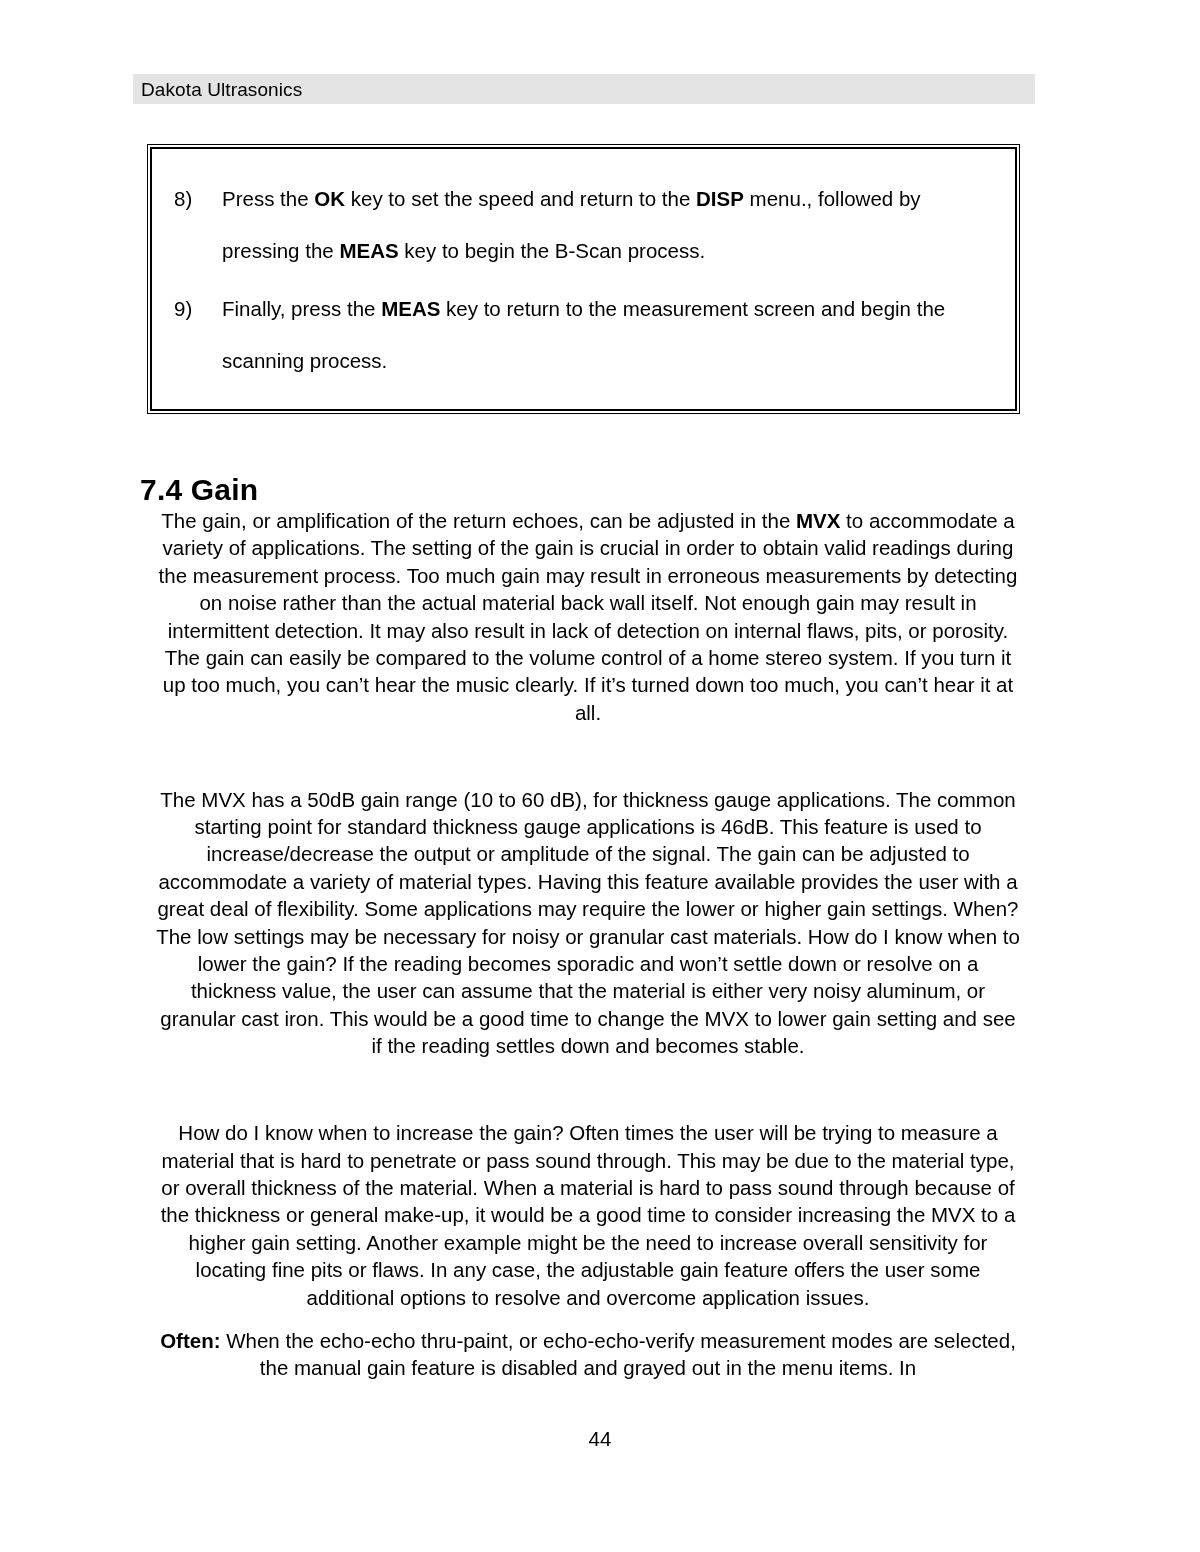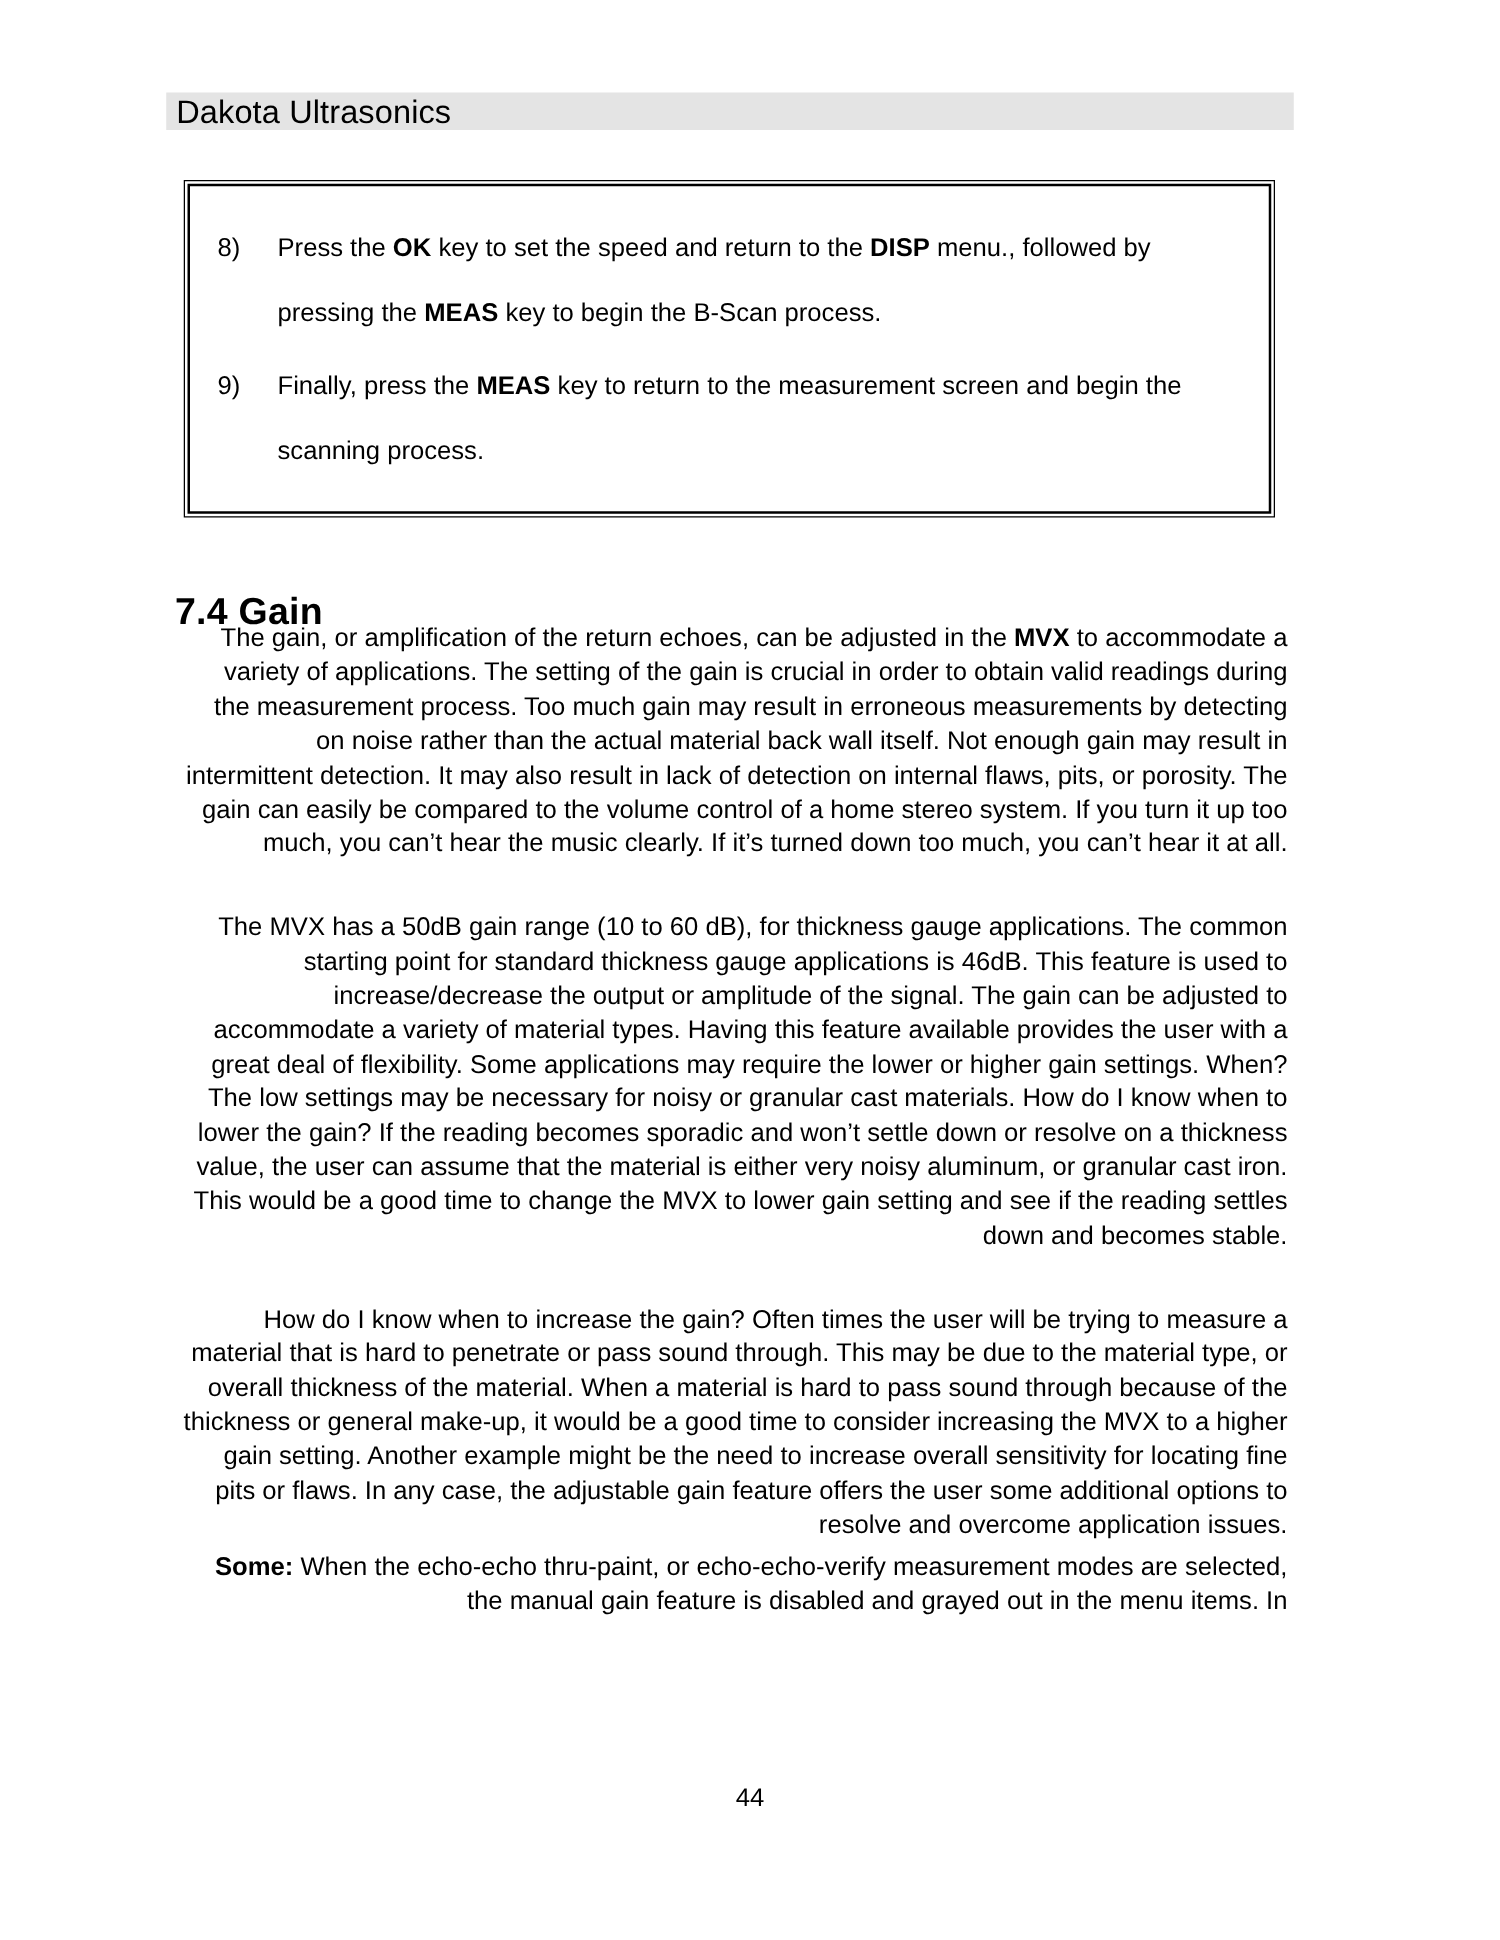--- a/index.html
+++ b/index.html
@@ -28,21 +28,21 @@
     position: absolute;
     left: 133px;
     top: 74px;
     width: 902px;
     height: 30px;
     background: #e4e4e4;
     display: flex;
     align-items: center;
   }
   .header-title {
-    font-size: 26px;
+    font-size: 19px;
     line-height: 1;
     padding-left: 8px;
     letter-spacing: 0.1px;
     white-space: nowrap;
     text-align: center;
   }
 
   
   .callout-box {
     position: absolute;
@@ -98,24 +98,24 @@
   }
 
   
   .body-copy {
     position: absolute;
     left: 140px;
     top: 491px;
     width: 896px;
   }
   .body-copy p {
-    margin: 6px;
+    margin: 16px;
     font-size: 20.5px;
     line-height: 27.4px;
-    text-align: right;
+    text-align: center;
   }
   .para-gap {
     height: 27.4px;
   }
   .small-gap {
     height: 0px;
   }
 
   b, strong { font-weight: bold; }
 
@@ -156,18 +156,18 @@
 
   <h2 class="section-heading">7.4 Gain</h2>
 
   <div class="body-copy">
     <p>The gain, or amplification of the return echoes, can be adjusted in the <b>MVX</b> to accommodate a variety of applications.  The setting of the gain is crucial in order to obtain valid readings during the measurement process.  Too much gain may result in erroneous measurements by detecting on noise rather than the actual material back wall itself.  Not enough gain may result in intermittent detection.  It may also result in lack of detection on internal flaws, pits, or porosity. The gain can easily be compared to the volume control of a home stereo system.  If you turn it up too much, you can’t hear the music clearly.  If it’s turned down too much, you can’t hear it at all.</p>
     <div class="para-gap"></div>
     <p>The MVX has a 50dB gain range (10 to 60 dB), for thickness gauge applications.  The common starting point for standard thickness gauge applications is 46dB.  This feature is used to increase/decrease the output or amplitude of the signal.  The gain can be adjusted to accommodate a variety of material types.  Having this feature available provides the user with a great deal of flexibility.  Some applications may require the lower or higher gain settings.  When?  The low settings may be necessary for noisy or granular cast materials.  How do I know when to lower the gain?  If the reading becomes sporadic and won’t settle down or resolve on a thickness value, the user can assume that the material is either very noisy aluminum, or granular cast iron.  This would be a good time to change the MVX to lower gain setting and see if the reading settles down and becomes stable.</p>
     <div class="para-gap"></div>
     <p>How do I know when to increase the gain?  Often times the user will be trying to measure a material that is hard to penetrate or pass sound through.  This may be due to the material type, or overall thickness of the material.  When a material is hard to pass sound through because of the thickness or general make-up, it would be a good time to consider increasing the MVX to a higher gain setting.  Another example might be the need to increase overall sensitivity for locating fine pits or flaws.  In any case, the adjustable gain feature offers the user some additional options to resolve and overcome application issues.</p>
     <div class="small-gap"></div>
-    <p><b>Some:</b>  When the echo-echo thru-paint, or echo-echo-verify measurement modes are selected, the manual gain feature is disabled and grayed out in the menu items.  In</p>
+    <p><b>Often:</b>  When the echo-echo thru-paint, or echo-echo-verify measurement modes are selected, the manual gain feature is disabled and grayed out in the menu items.  In</p>
   </div>
 
   <div class="page-number">44</div>
 
 </div>
 
 </body></html>

